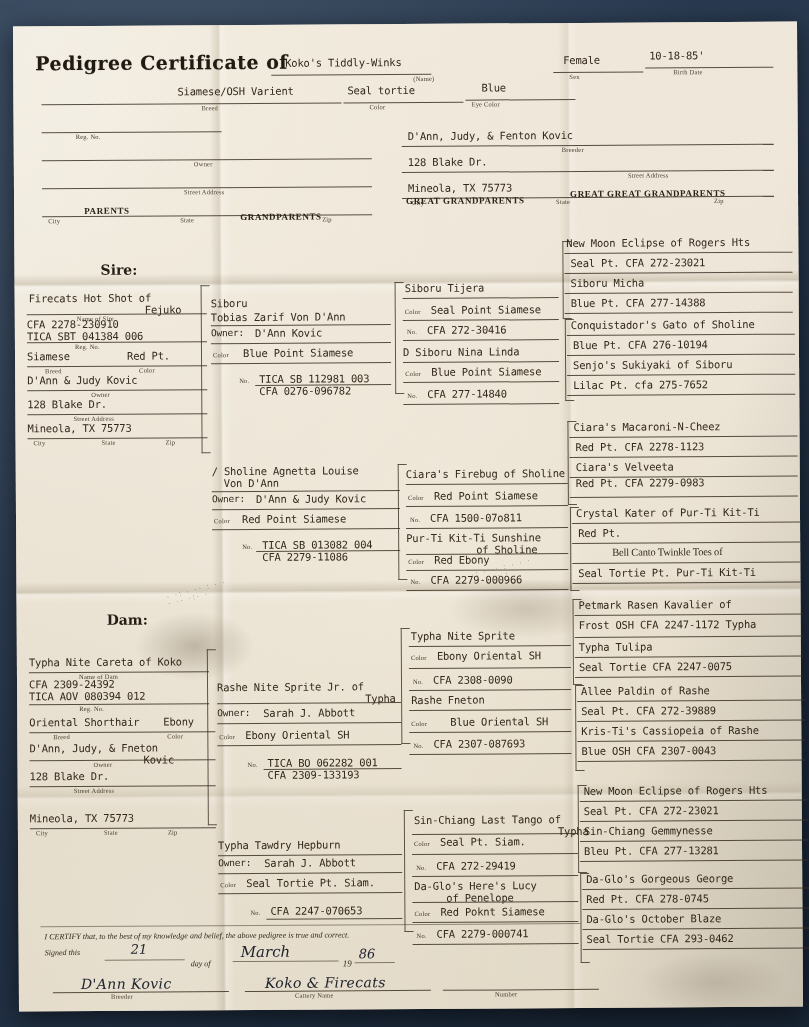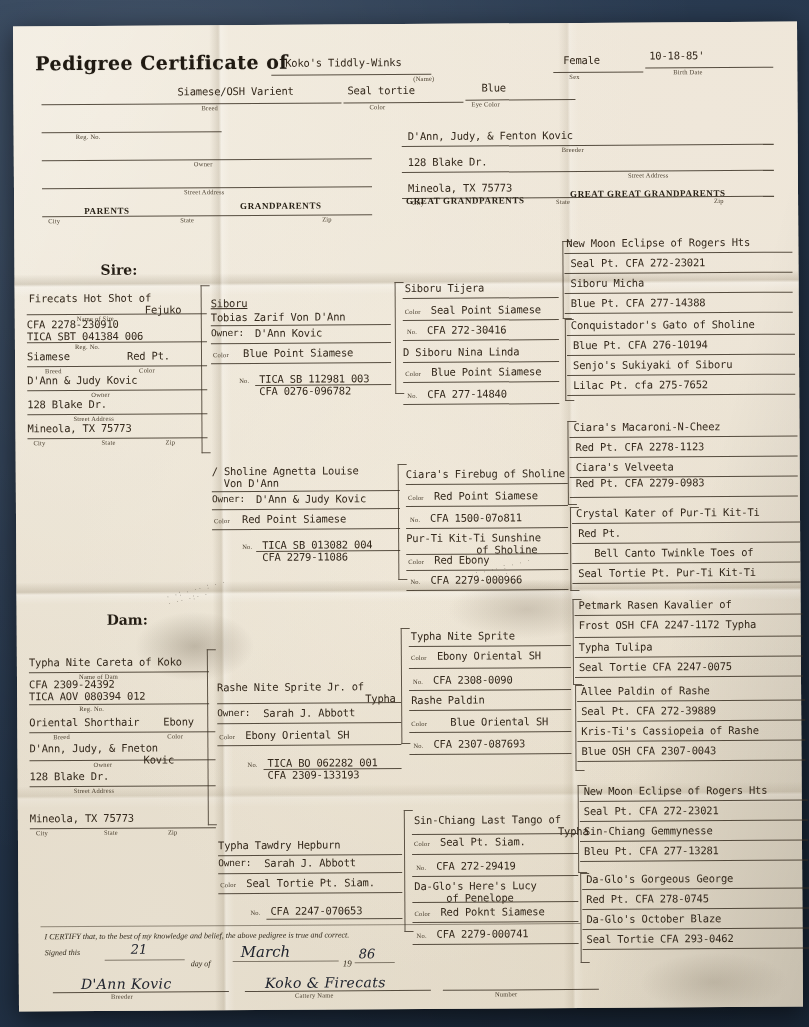--- a/index.html
+++ b/index.html
@@ -219,21 +219,21 @@
     <div class="tiny" style="left:398px; top:175px;">City</div>
     <div class="tiny" style="left:542px; top:175px;">State</div>
     <div class="tiny" style="left:700px; top:175px;">Zip</div>
 
     <div class="rule" style="left:28px; top:190px; width:330px;"></div>
     <div class="tiny" style="left:34px; top:191px;">City</div>
     <div class="tiny" style="left:166px; top:191px;">State</div>
     <div class="tiny" style="left:308px; top:191px;">Zip</div>
 
     <div class="colhead" style="left:70px; top:180px;">PARENTS</div>
-    <div class="colhead" style="left:226px; top:176px;">GRANDPARENTS</div>
+    <div class="colhead" style="left:226px; top:187px;">GRANDPARENTS</div>
     <div class="colhead" style="left:392px; top:172px;">GREAT GRANDPARENTS</div>
     <div class="colhead" style="left:556px; top:166px;">GREAT GREAT GRANDPARENTS</div>
 
     <div class="sectlabel" style="left:86px; top:236px;">Sire:</div>
     <div class="typed" style="left:14px; top:266px;">Firecats Hot Shot of</div>
     <div class="typed" style="left:130px; top:278px;">Fejuko</div>
     <div class="rule" style="left:12px; top:288px; width:180px;"></div>
     <div class="tiny" style="left:62px; top:289px;">Name of Sire</div>
     <div class="typed" style="left:12px; top:292px;">CFA 2278-230910</div>
     <div class="typed" style="left:12px; top:304px;">TICA SBT 041384 006</div>
@@ -276,21 +276,21 @@
     <div class="typed" style="left:12px; top:744px;">128 Blake Dr.</div>
     <div class="rule" style="left:12px; top:760px; width:186px;"></div>
     <div class="tiny" style="left:56px; top:761px;">Street Address</div>
     <div class="typed" style="left:12px; top:786px;">Mineola, TX  75773</div>
     <div class="rule" style="left:12px; top:802px; width:186px;"></div>
     <div class="tiny" style="left:18px; top:803px;">City</div>
     <div class="tiny" style="left:86px; top:803px;">State</div>
     <div class="tiny" style="left:150px; top:803px;">Zip</div>
 
     <div class="brace" style="left:186px; top:260px; height:166px;"></div>
-    <div class="typed" style="left:196px; top:272px;text-decoration:underline;">Siboru</div>
+    <div class="typed" style="left:196px; top:272px;">Siboru</div>
     <div class="typed" style="left:196px; top:286px;">Tobias Zarif Von D'Ann</div>
     <div class="rule" style="left:196px; top:300px; width:180px;"></div>
     <div class="typed sm" style="left:196px; top:302px;">Owner:</div>
     <div class="typed" style="left:240px; top:302px;">D'Ann Kovic</div>
     <div class="rule" style="left:196px; top:318px; width:180px;"></div>
     <div class="tiny" style="left:198px; top:326px;">Color</div>
     <div class="typed" style="left:228px; top:322px;">Blue Point Siamese</div>
     <div class="rule" style="left:196px; top:338px; width:180px;"></div>
     <div class="tiny" style="left:224px; top:352px;">No.</div>
     <div class="typed" style="left:244px; top:348px;">TICA SB 112981 003</div>
@@ -380,21 +380,21 @@
     <div class="brace" style="left:384px; top:604px; height:114px;"></div>
     <div class="typed" style="left:394px; top:606px;">Typha Nite Sprite</div>
     <div class="rule" style="left:392px; top:622px; width:162px;"></div>
     <div class="tiny" style="left:394px; top:630px;">Color</div>
     <div class="typed" style="left:420px; top:626px;">Ebony Oriental SH</div>
     <div class="rule" style="left:392px; top:644px; width:162px;"></div>
     <div class="tiny" style="left:396px; top:654px;">No.</div>
     <div class="typed" style="left:416px; top:650px;">CFA 2308-0090</div>
     <div class="rule" style="left:392px; top:666px; width:162px;"></div>
 
-    <div class="typed" style="left:394px; top:670px;">Rashe Paldin</div>
+    <div class="typed" style="left:394px; top:670px;">Rashe Fneton</div>
     <div class="rule" style="left:392px; top:686px; width:162px;"></div>
     <div class="tiny" style="left:394px; top:696px;">Color</div>
     <div class="typed" style="left:433px; top:692px;">Blue Oriental SH</div>
     <div class="rule" style="left:392px; top:708px; width:162px;"></div>
     <div class="tiny" style="left:396px; top:718px;">No.</div>
     <div class="typed" style="left:416px; top:714px;">CFA 2307-087693</div>
     <div class="rule" style="left:392px; top:730px; width:162px;"></div>
 
     <div class="brace" style="left:386px; top:786px; height:120px;"></div>
     <div class="typed" style="left:396px; top:790px;">Sin-Chiang Last Tango of</div>
@@ -445,21 +445,21 @@
     <div class="typed" style="left:560px; top:438px;">Ciara's Velveeta</div>
     <div class="rule" style="left:554px; top:454px; width:228px;"></div>
     <div class="typed" style="left:560px; top:454px;">Red Pt.     CFA 2279-0983</div>
     <div class="rule" style="left:554px; top:474px; width:228px;"></div>
 
     <div class="brace" style="left:554px; top:484px; height:82px;"></div>
     <div class="typed" style="left:560px; top:484px;">Crystal Kater of Pur-Ti Kit-Ti</div>
     <div class="rule" style="left:556px; top:500px; width:228px;"></div>
     <div class="typed" style="left:562px; top:504px;">Red Pt.</div>
     <div class="rule" style="left:556px; top:520px; width:228px;"></div>
-    <div class="typed" style="left:578px; top:524px;">Bell Canto Twinkle Toes of</div>
+    <div class="typed" style="left:596px; top:524px;font-family:Liberation Serif, serif;">Bell Canto Twinkle Toes of</div>
     <div class="rule" style="left:556px; top:540px; width:228px;"></div>
     <div class="typed" style="left:562px; top:544px;">Seal Tortie Pt.      Pur-Ti Kit-Ti</div>
     <div class="rule" style="left:556px; top:560px; width:228px;"></div>
 
     <div class="brace" style="left:556px; top:576px; height:84px;"></div>
     <div class="typed" style="left:562px; top:576px;">Petmark Rasen Kavalier of</div>
     <div class="rule" style="left:558px; top:592px; width:228px;"></div>
     <div class="typed" style="left:562px; top:596px;">Frost OSH   CFA 2247-1172  Typha</div>
     <div class="rule" style="left:558px; top:614px; width:228px;"></div>
     <div class="typed" style="left:562px; top:618px;">Typha Tulipa</div>

